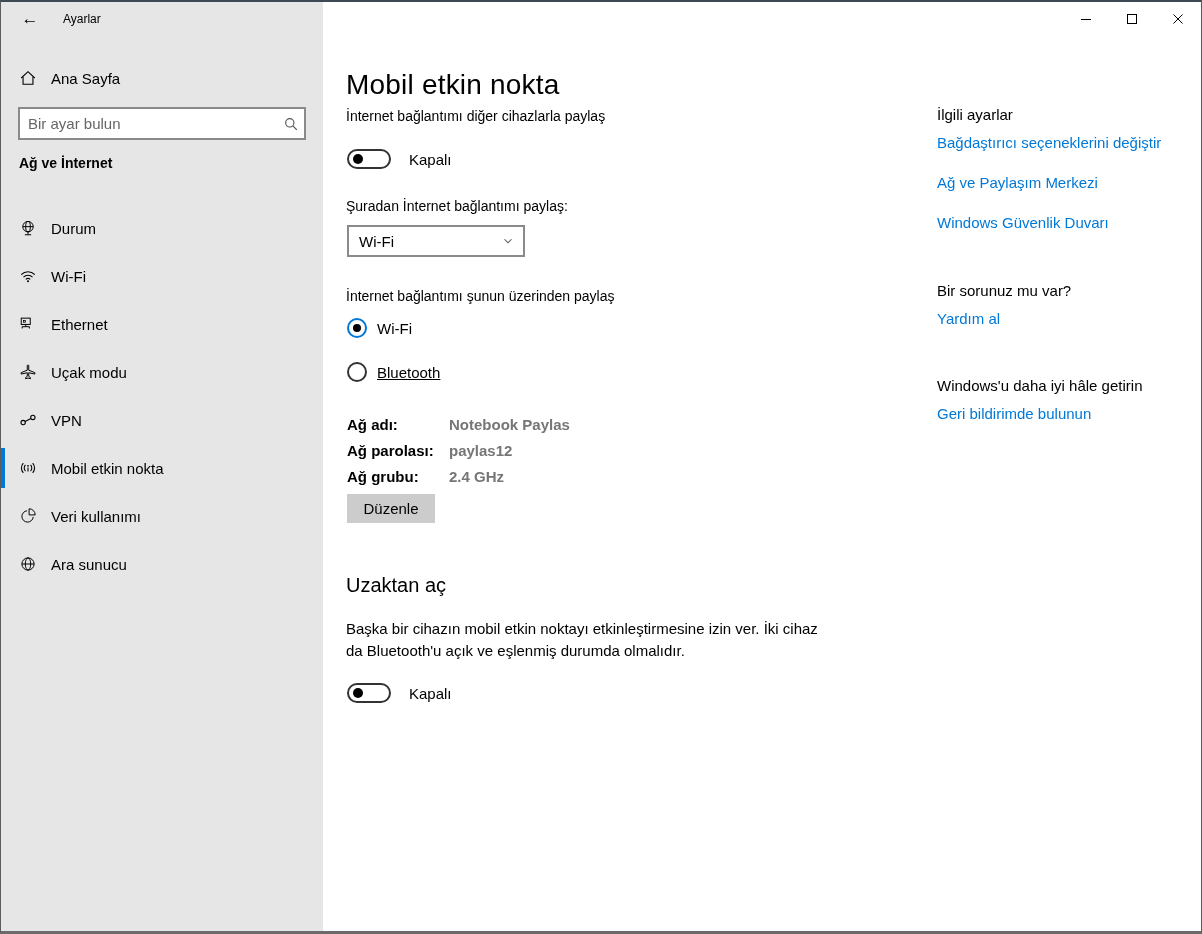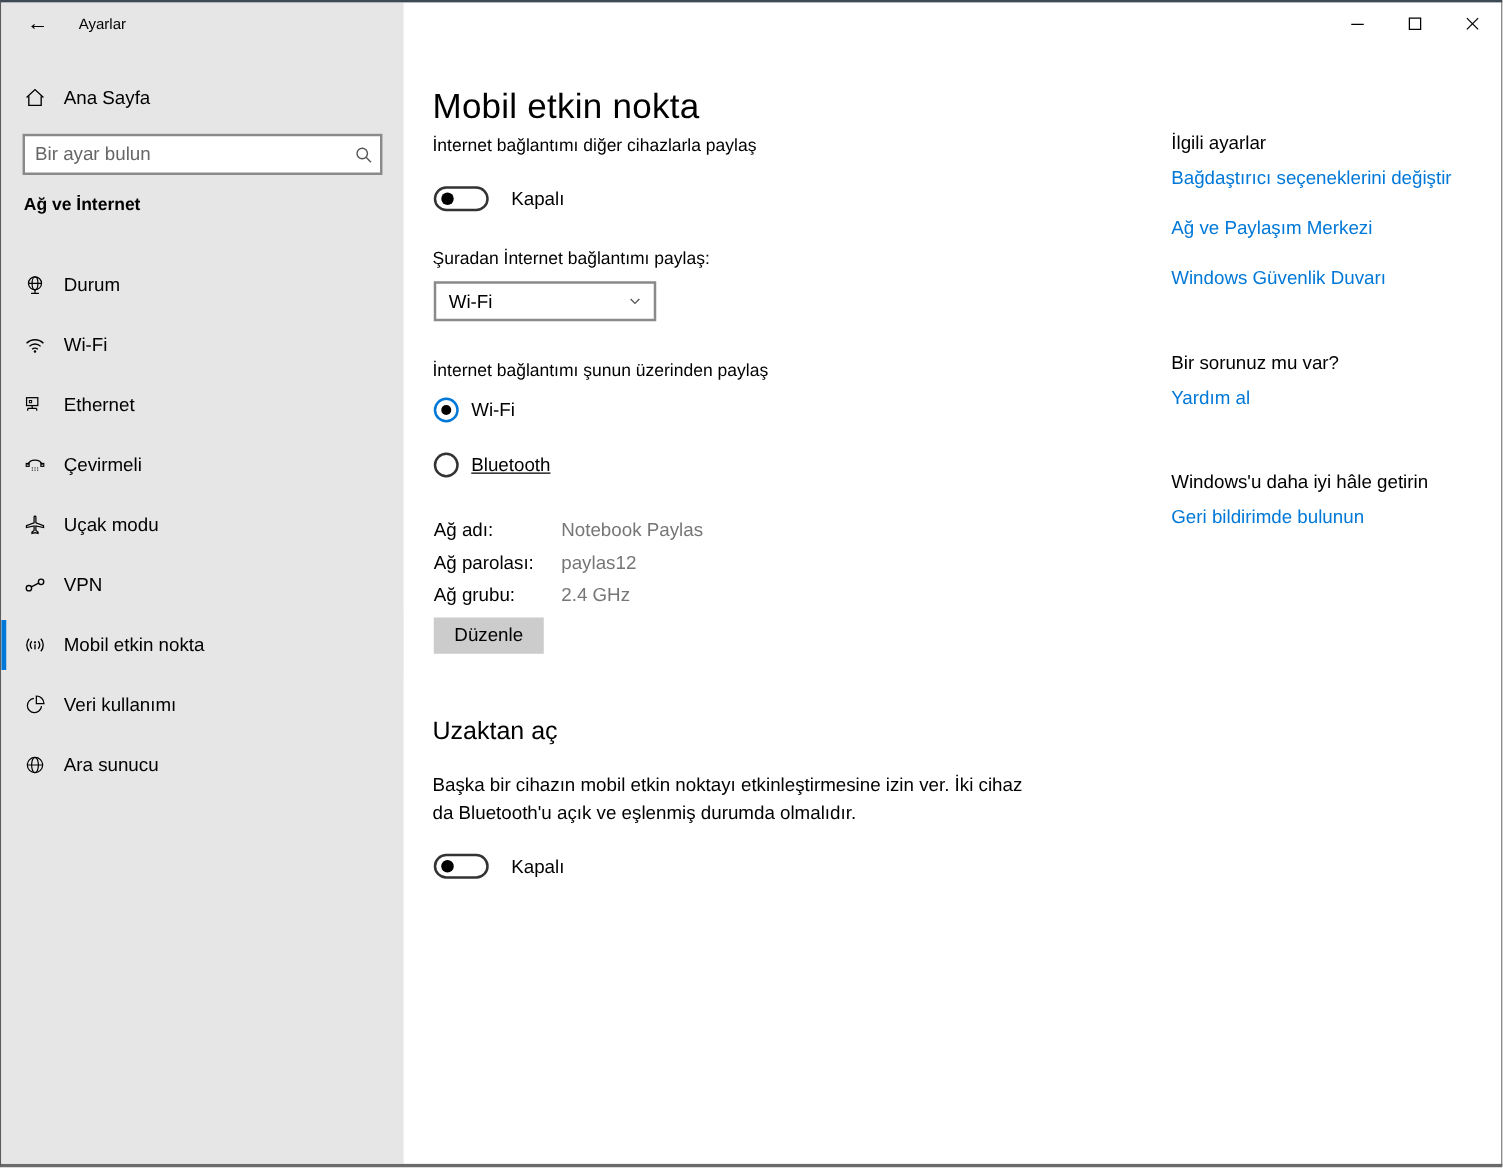--- a/index.html
+++ b/index.html
@@ -41,21 +41,21 @@
   .toggle .knob{position:absolute;left:4px;top:3px;width:10px;height:10px;border-radius:50%;background:#000;}
   .toggle-state{margin-left:18px;font-size:15px;}
   .select-box{position:absolute;width:178px;height:32px;box-sizing:border-box;background:#fff;border:2px solid #8a8a8a;display:flex;align-items:center;}
   .select-box .select-value{flex:1;font-size:15px;padding-left:10px;}
   .select-box .chevron{width:30px;display:flex;align-items:center;justify-content:center;}
   .radio-row{position:absolute;display:flex;align-items:center;}
   .radio{width:20px;height:20px;box-sizing:border-box;border:2px solid #333;border-radius:50%;position:relative;background:#fff;flex:none;}
   .radio.checked{border-color:#0078d7;}
   .radio.checked::after{content:"";position:absolute;left:4px;top:4px;width:8px;height:8px;border-radius:50%;background:#000;}
   .radio-label{margin-left:10px;font-size:15px;}
-  .net-row{position:absolute;font-size:15px;display:flex;}
+  .net-row{position:absolute;font-size:15px;display:flex;font-weight:bold;}
   .net-label{width:102px;color:#000;}
   .net-value{color:#767676;}
   .edit-btn{position:absolute;width:88px;height:29px;background:#cccccc;border:none;font-family:inherit;font-size:15px;color:#000;display:flex;align-items:center;justify-content:center;}
   .sub-title{position:absolute;font-size:20px;font-weight:400;}
   .para{position:absolute;font-size:15px;line-height:22px;width:478px;color:#000;}
 
   
   .related{position:absolute;left:936px;top:0;width:250px;}
   .rel-header{position:absolute;font-size:15px;color:#000;}
   .rel-link{position:absolute;font-size:15px;color:#0078d7;cursor:pointer;text-decoration:none;}
@@ -146,36 +146,20 @@
               <rect x="5" y="6" width="2" height="2" stroke-width="0.9"></rect>
               <line x1="7.5" y1="10.5" x2="7.5" y2="13"></line>
               <line x1="3.5" y1="13" x2="11.5" y2="13"></line>
               <line x1="3.5" y1="13" x2="3.5" y2="15"></line>
               <line x1="11.5" y1="13" x2="11.5" y2="15"></line>
             </svg>
         </span>
         <span class="nav-label">Ethernet</span>
       </div>
 
-      <div class="nav-item">
-        <span class="nav-icon">
-          <svg width="18" height="18" viewBox="0 0 20 20" fill="none" stroke="#000" stroke-width="1.2">
-              <path d="M3.5 10 A6.8 6.2 0 0 1 16.5 10"></path>
-              <rect x="2.2" y="8.6" width="2.6" height="2.6" stroke-width="1"></rect>
-              <rect x="15.2" y="8.6" width="2.6" height="2.6" stroke-width="1"></rect>
-              <circle cx="7.6" cy="12.6" r="0.5" fill="#000" stroke="none"></circle>
-              <circle cx="10" cy="12.6" r="0.5" fill="#000" stroke="none"></circle>
-              <circle cx="12.4" cy="12.6" r="0.5" fill="#000" stroke="none"></circle>
-              <circle cx="7.6" cy="14.6" r="0.5" fill="#000" stroke="none"></circle>
-              <circle cx="10" cy="14.6" r="0.5" fill="#000" stroke="none"></circle>
-              <circle cx="12.4" cy="14.6" r="0.5" fill="#000" stroke="none"></circle>
-            </svg>
-        </span>
-        <span class="nav-label">Çevirmeli</span>
-      </div>
 
       <div class="nav-item">
         <span class="nav-icon">
           <svg width="18" height="18" viewBox="0 0 20 20">
               <path d="M9.2 2.9c0-1 1.6-1 1.6 0V8l6.8 2.7v1.6l-6.8-1.5v4l1.9 1.4v1.3L10 16.7l-2.7.8v-1.3l1.9-1.4v-4l-6.8 1.5v-1.6L9.2 8z" fill="none" stroke="#000" stroke-width="1.1"></path>
             </svg>
         </span>
         <span class="nav-label">Uçak modu</span>
       </div>
 

